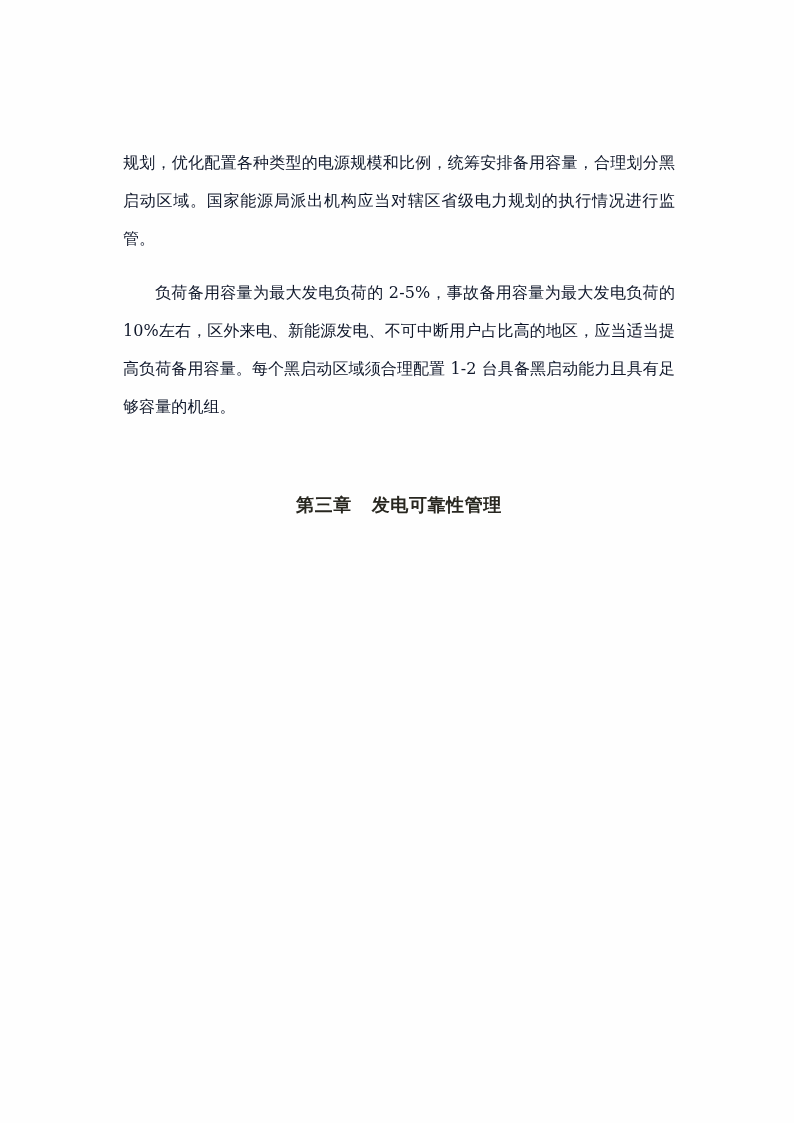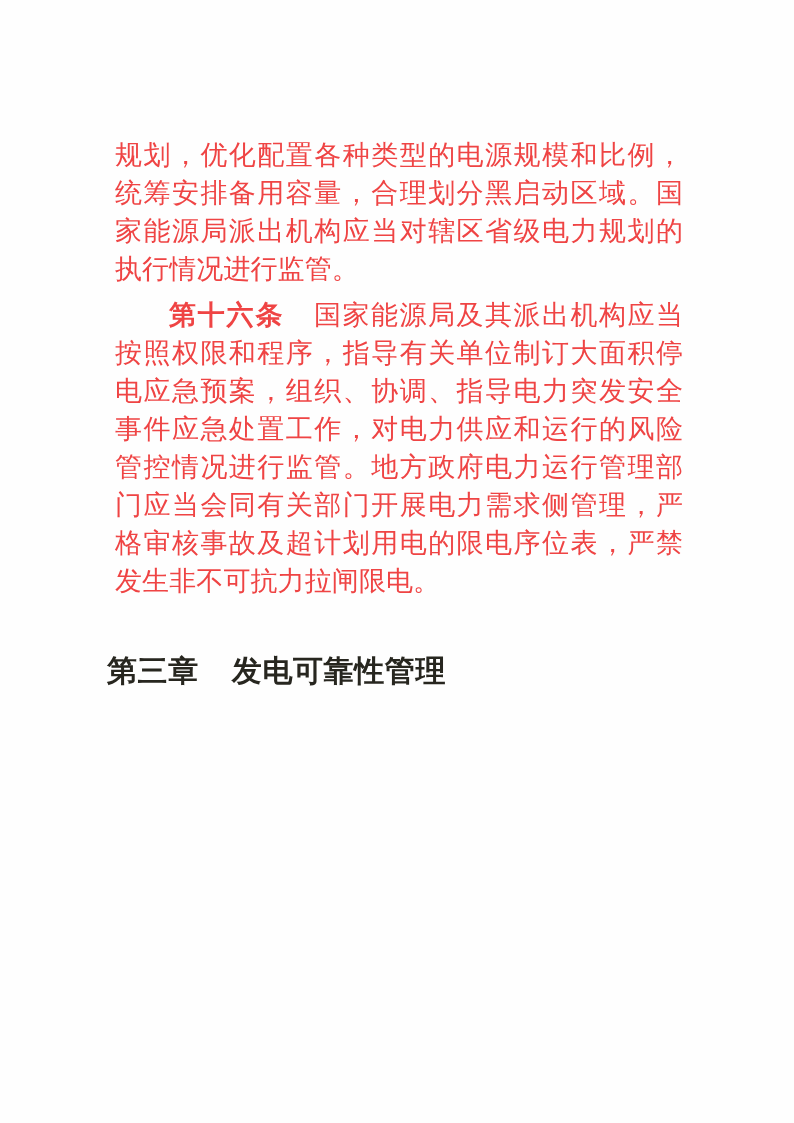--- a/index.html
+++ b/index.html
@@ -26,28 +26,28 @@
   }
 
   .content {
     position: absolute;
     left: 107px;
     top: 128px;
     width: 584px;
   }
 
   p.body-par {
-    margin: 8px;
-    font-size: 27px;
+    margin: 16px;
+    font-size: 16px;
     line-height: 38px;
     text-align: justify;
     text-justify: inter-character;
     text-align-last: left;
     letter-spacing: 0.1px;
-    color: #ef4444;
+    color: #0f172a;
     font-family: "DejaVu Serif", "Liberation Serif", serif;
     word-break: break-all;
   }
 
   p.indent-2 {
     text-indent: 2em;
   }
 
   p.indent-0 {
     text-indent: 0;
@@ -58,23 +58,24 @@
     letter-spacing: 0.4px;
   }
 
   .label-gap {
     display: inline-block;
     width: 1.05em;
   }
 
   .chapter-heading {
     margin: 0;
+    text-align: center;
     font-family: "DejaVu Sans", "Liberation Sans", sans-serif;
     font-weight: bold;
-    font-size: 30px;
+    font-size: 18px;
     line-height: 38px;
     letter-spacing: 0.6px;
     color: #27261f;
   }
 
   .chapter-gap {
     display: inline-block;
     width: 1.1em;
   }
 
@@ -82,23 +83,23 @@
   .gap-after-heading  { height: 52px; }
 </style>
 </head>
 <body>
 
 <div class="page">
   <div class="content">
 
     <p class="body-par indent-0"><span>规划，优化配置各种类型的电源规模和比例，统筹安排备用容量，合理划分黑启动区域。国家能源局派出机构应当对辖区省级电力规划的执行情况进行监管。</span></p>
 
+    <p class="body-par indent-2"><span>负荷备用容量为最大发电负荷的 2-5%，事故备用容量为最大发电负荷的 10%左右，区外来电、新能源发电、不可中断用户占比高的地区，应当适当提高负荷备用容量。每个黑启动区域须合理配置 1-2 台具备黑启动能力且具有足够容量的机组。</span></p>
 
 
-    <p class="body-par indent-2"><span class="article-label">第十六条</span><span class="label-gap"></span><span>国家能源局及其派出机构应当按照权限和程序，指导有关单位制订大面积停电应急预案，组织、协调、指导电力突发安全事件应急处置工作，对电力供应和运行的风险管控情况进行监管。地方政府电力运行管理部门应当会同有关部门开展电力需求侧管理，严格审核事故及超计划用电的限电序位表，严禁发生非不可抗力拉闸限电。</span></p>
 
     <div class="gap-before-heading"></div>
 
     <p class="chapter-heading"><span>第三章</span><span class="chapter-gap"></span><span>发电可靠性管理</span></p>
 
     <div class="gap-after-heading"></div>
 
 
   </div>
 </div>

